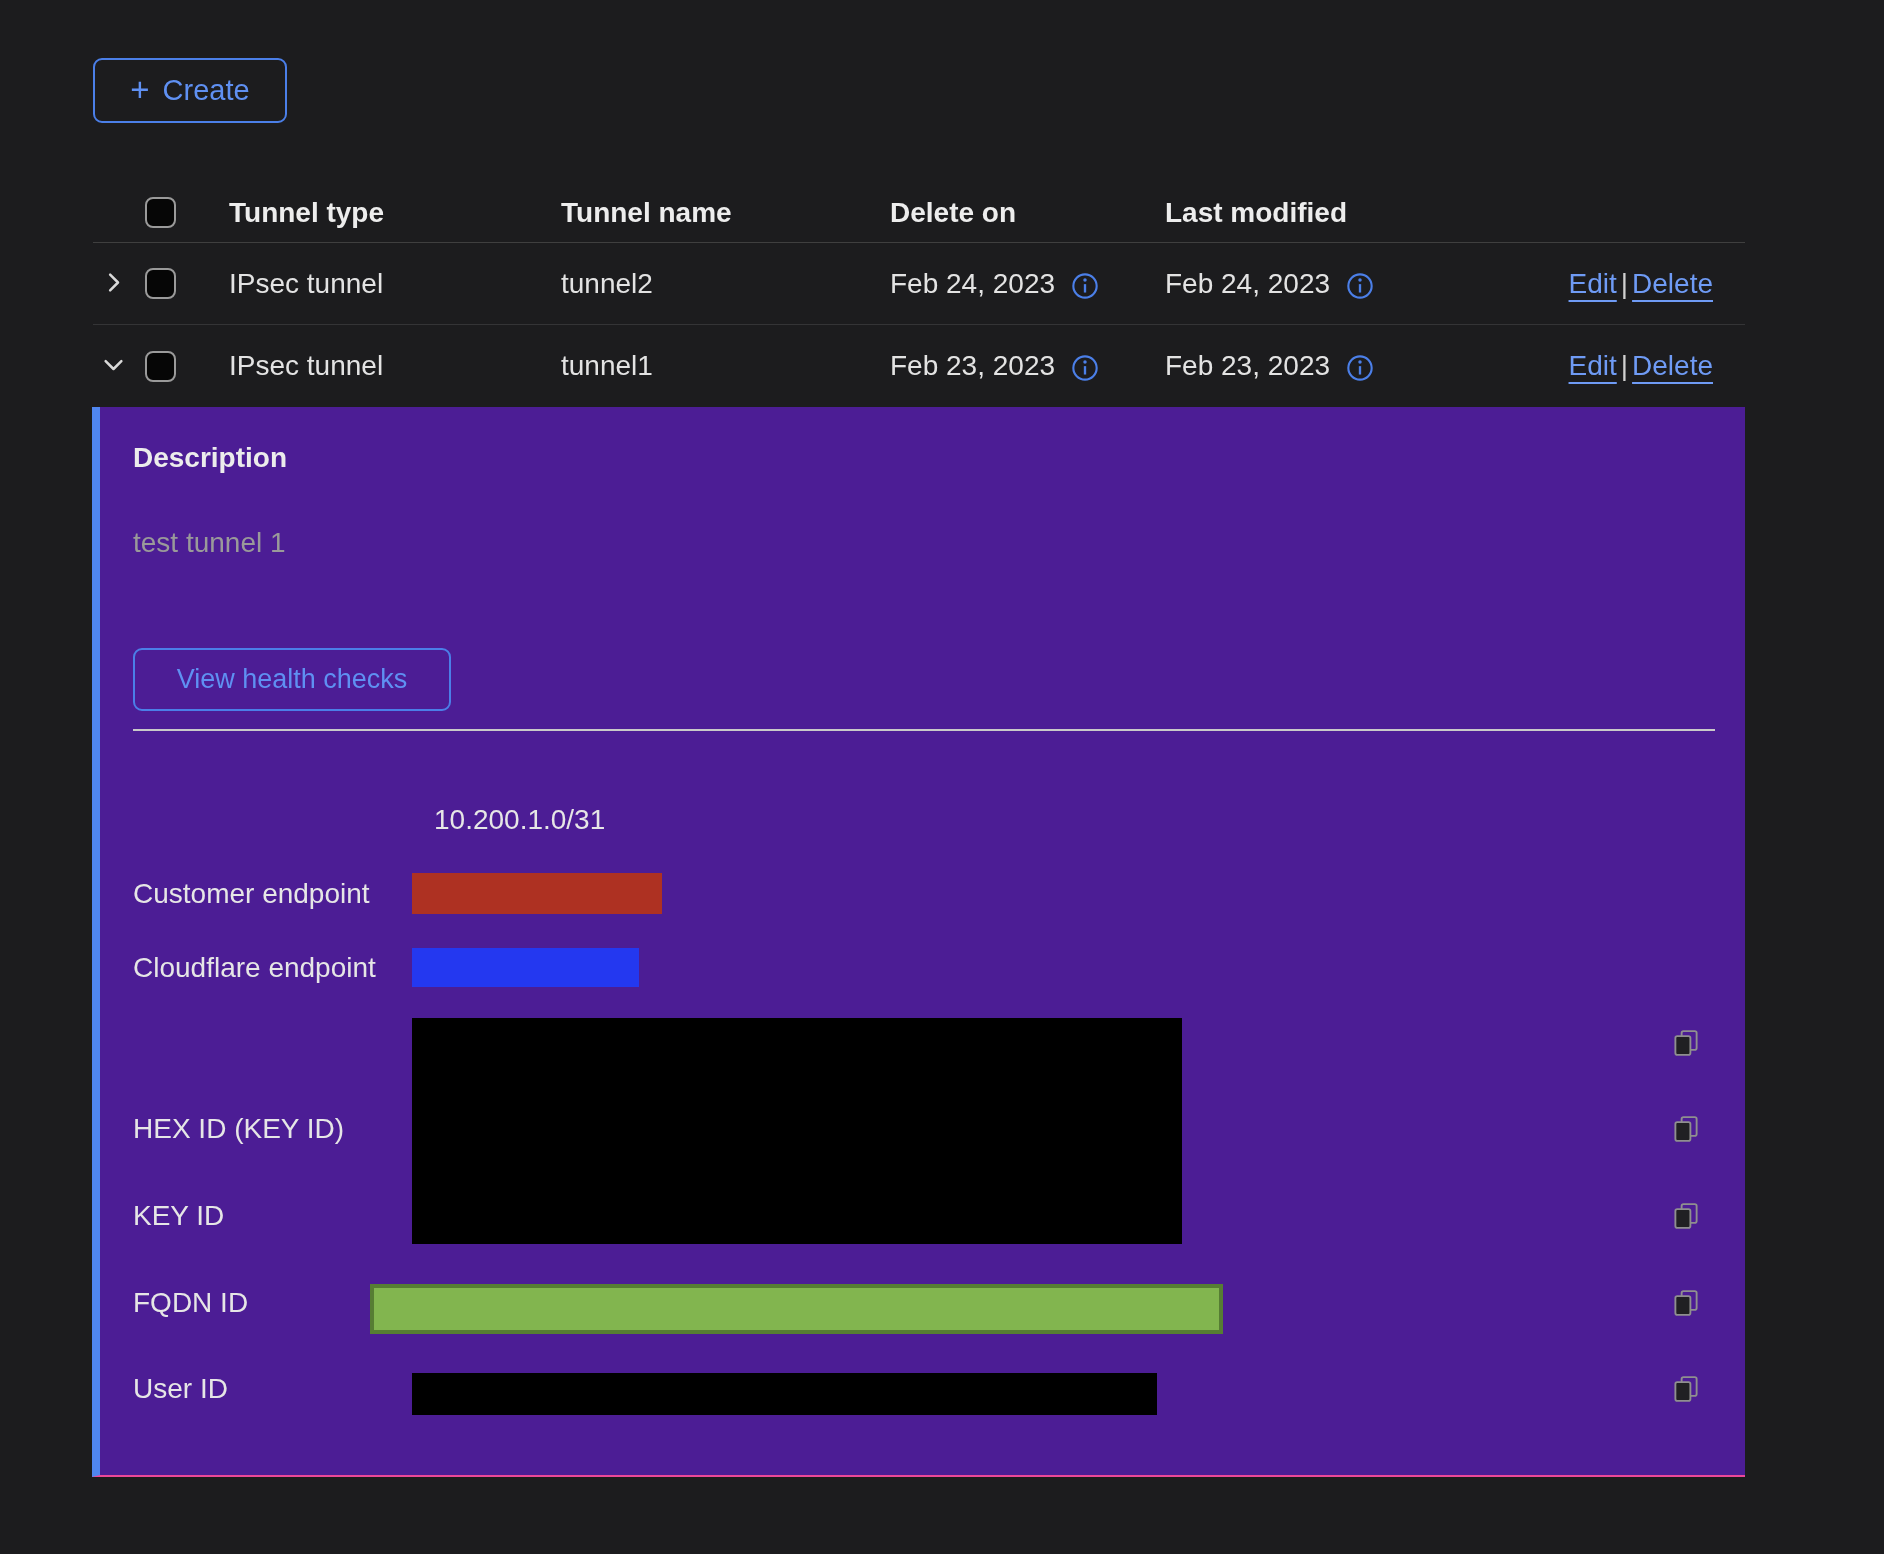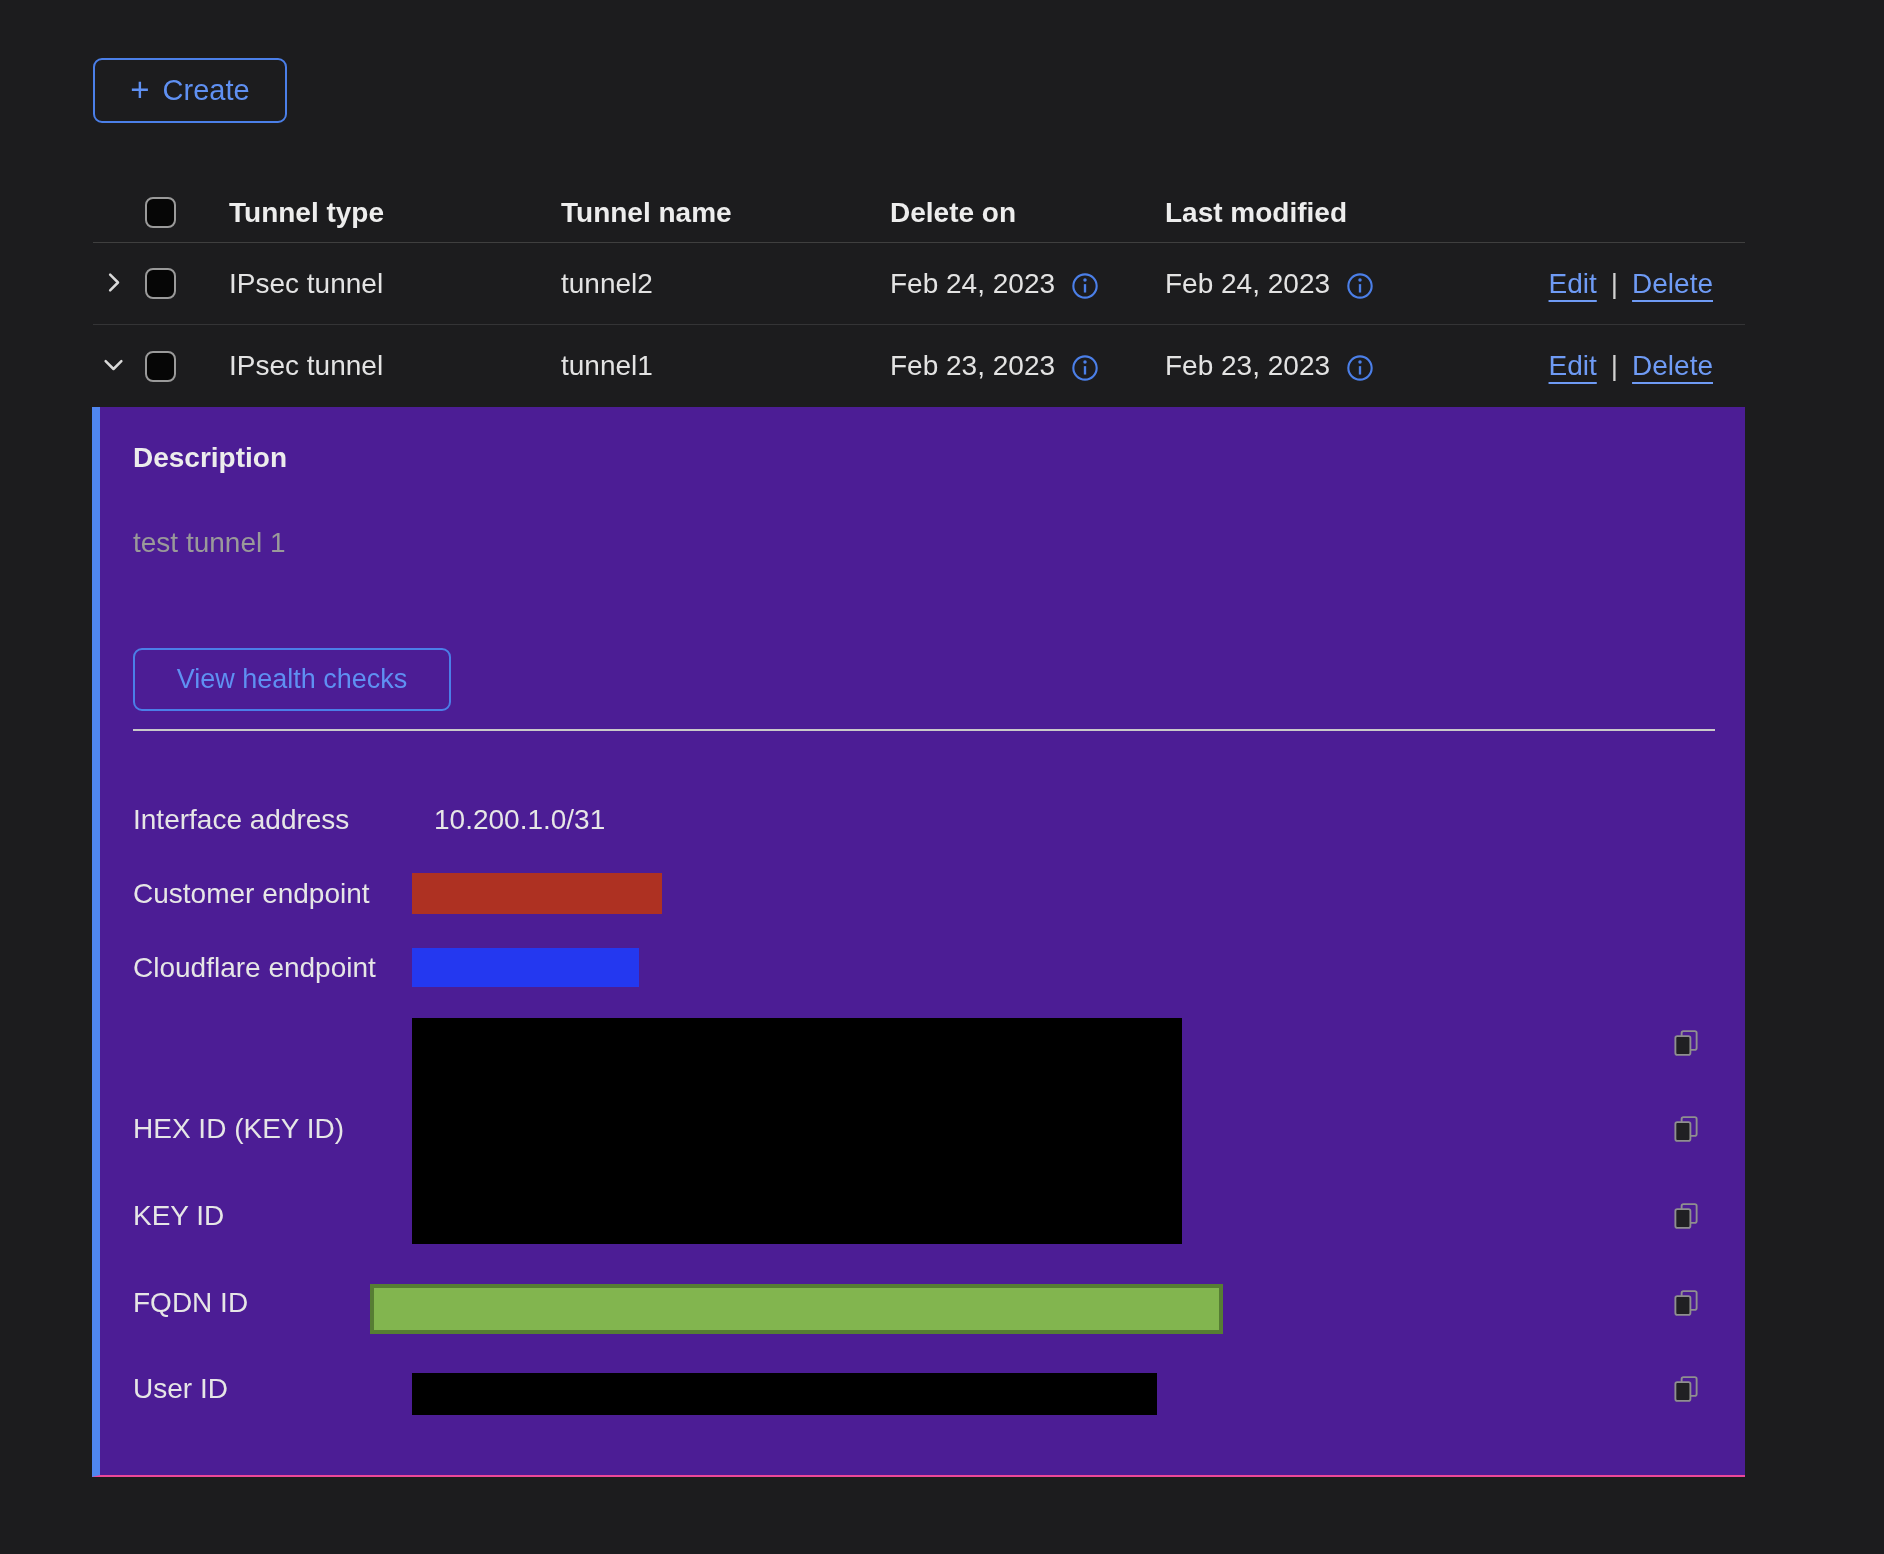--- a/index.html
+++ b/index.html
@@ -38,21 +38,21 @@
 
   .checkbox {
     width:31px; height:31px; border:2px solid #9a9a9a; border-radius:8px;
     background:#060606; cursor:pointer;
   }
   .expander { width:40px; height:40px; display:flex; align-items:center; justify-content:center; cursor:pointer; background:none; border:none; }
 
   .date-cell { display:flex; align-items:flex-end; gap:16px; }
   .info-icon { display:inline-flex; cursor:pointer; }
 
-  .actions-cell { display:flex; justify-content:flex-end; align-items:center; gap:14px; padding-right:32px; }
+  .actions-cell { display:flex; justify-content:flex-end; align-items:center; gap:4px; padding-right:32px; }
   .link { color:#6f9bf5; text-decoration:underline; text-underline-offset:7px; text-decoration-thickness:2px; font-size:28px; cursor:pointer; }
   .link-sep { color:#d0d0d0; font-size:28px; }
 
   
   .panel {
     position:absolute; left:92px; top:407px;
     width:1653px; height:1070px;
     background:#4c1d95;
     border-left:8px solid #4f86f0;
     border-bottom:2px solid #ec4899;
@@ -190,21 +190,20 @@
 <div class="panel">
   <div class="desc-label">Description</div>
   <div class="desc-value">test tunnel 1</div>
 
   <button class="health-btn">
     <span>View health checks</span>
   </button>
 
   <div class="panel-divider"></div>
 
-  <div class="field-label" style="top:393px">Interface address</div>
   <div class="field-value" style="top:393px">10.200.1.0/31</div>
 
   <div class="field-label" style="top:467px">Customer endpoint</div>
   <div class="redact redact-red" style="background-color: rgb(174, 49, 34);"></div>
 
   <div class="field-label" style="top:541px">Cloudflare endpoint</div>
   <div class="redact redact-blue" style="background-color: rgb(36, 56, 240);"></div>
 
   <div class="field-label" style="top:789px">KEY ID</div>
   <div class="field-label" style="top:702px">HEX ID (KEY ID)</div>

